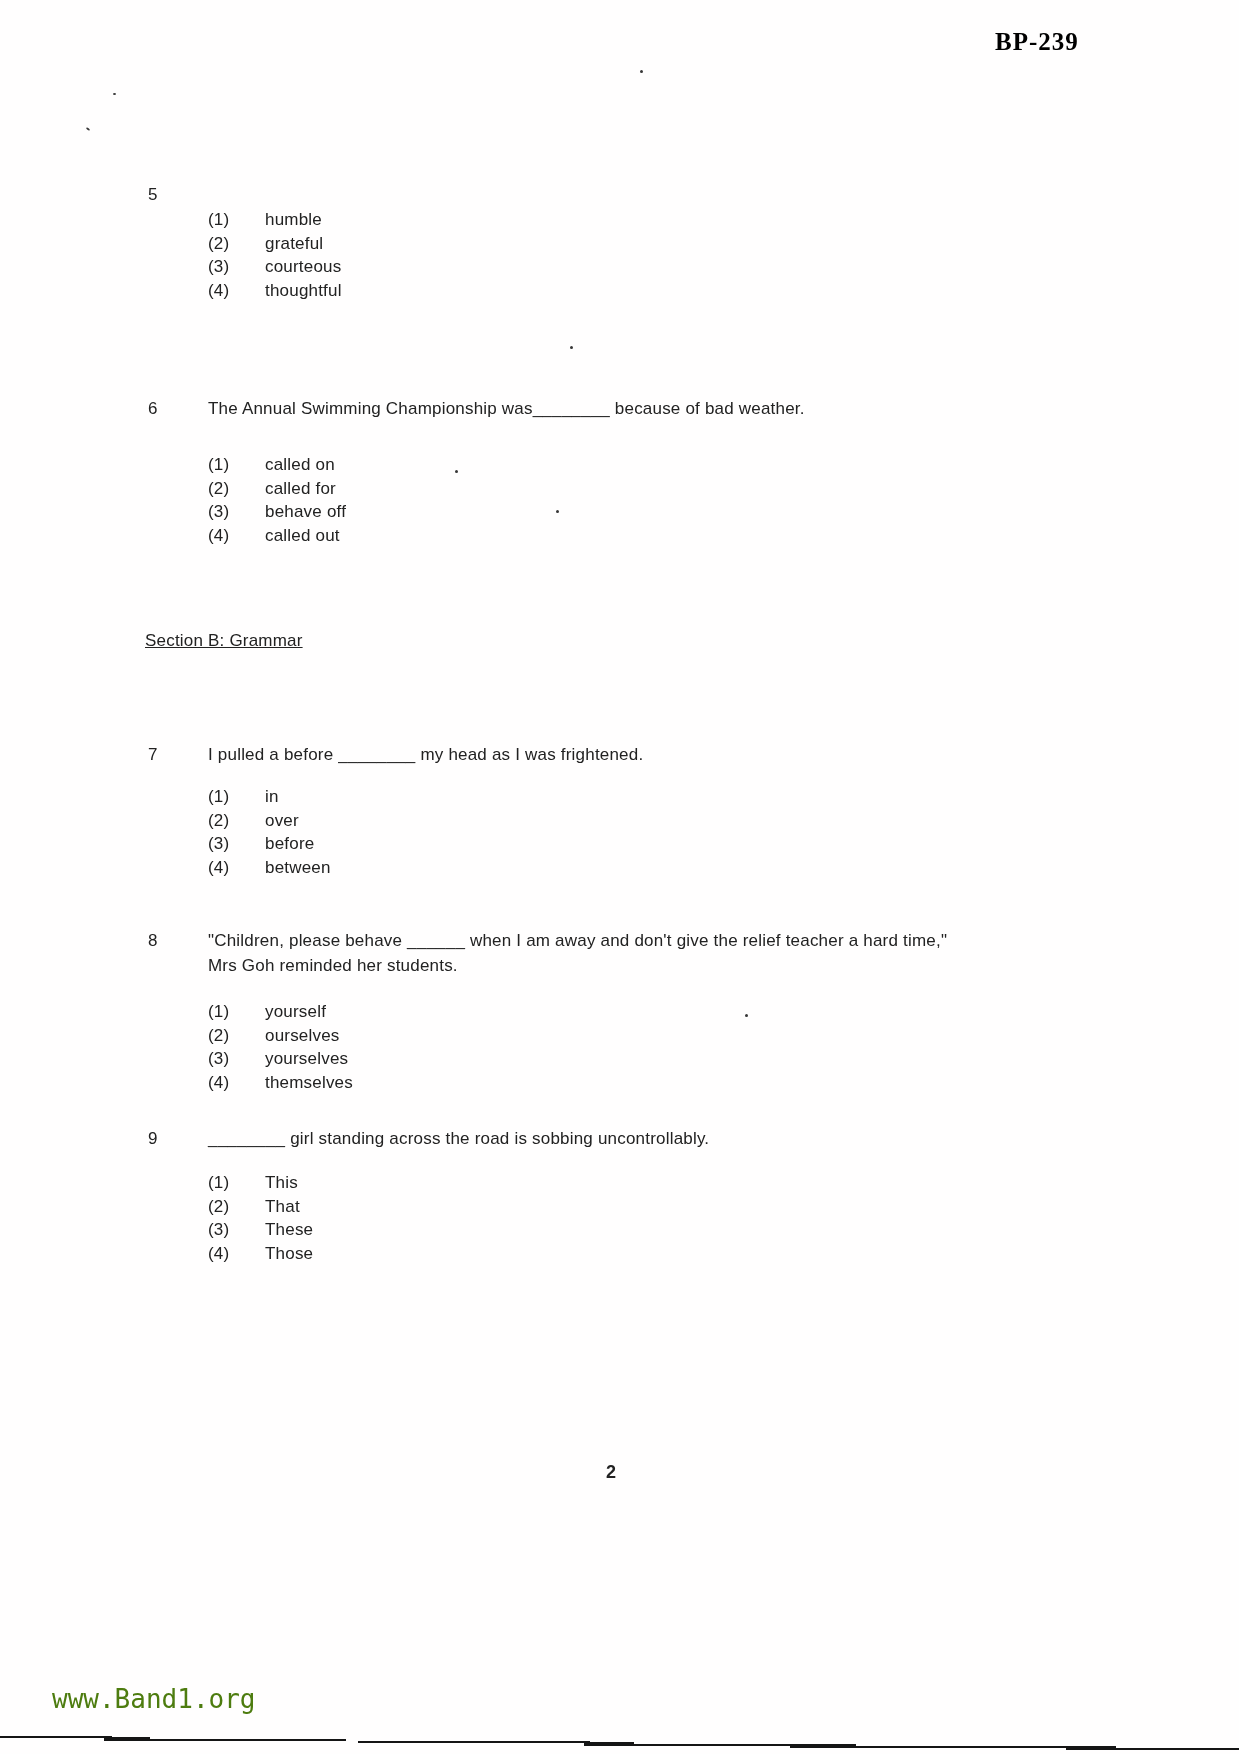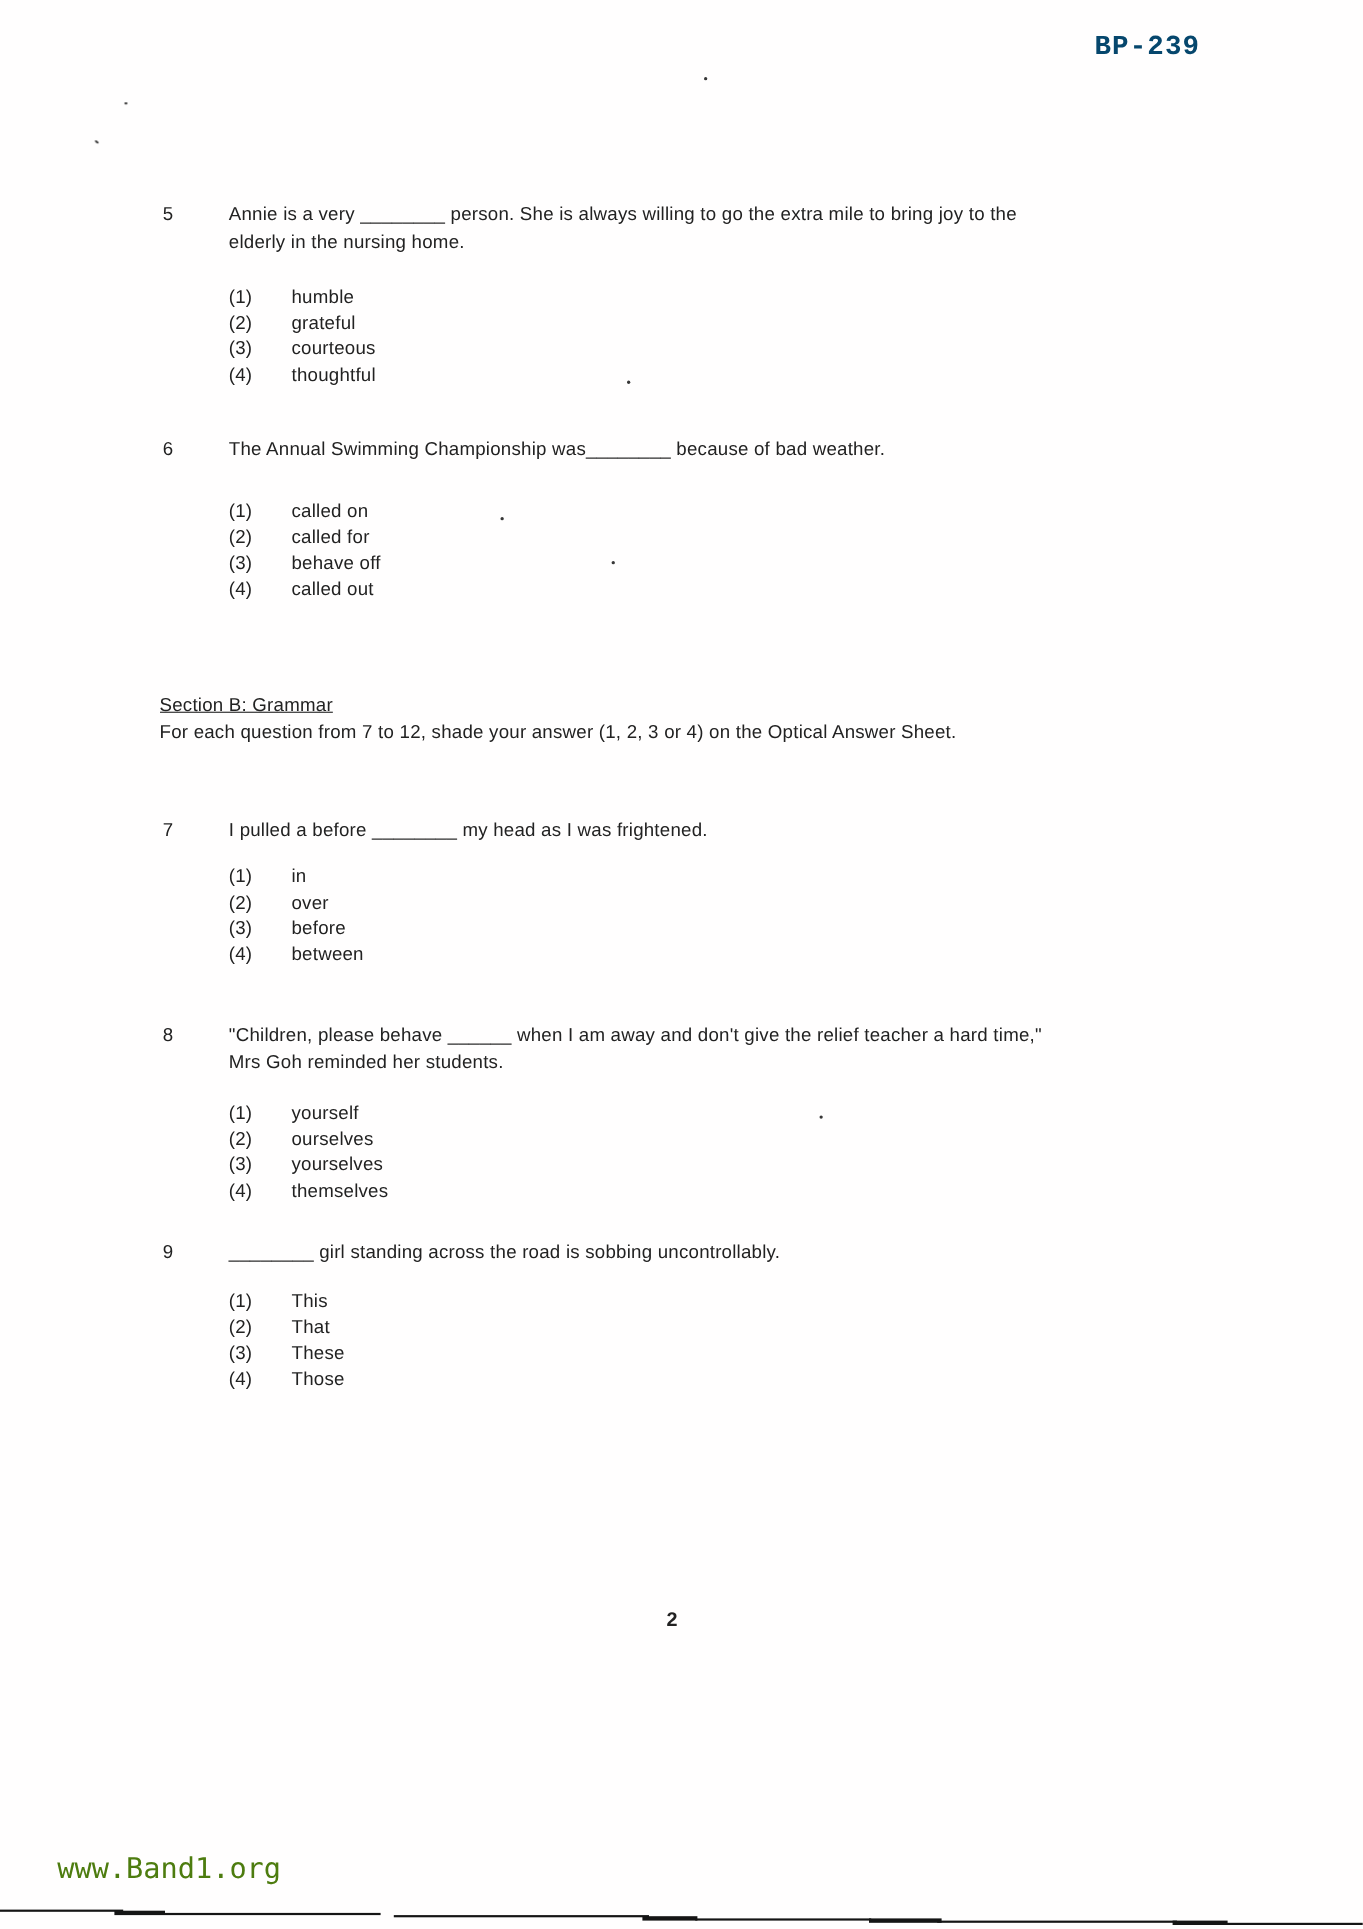--- a/index.html
+++ b/index.html
@@ -7,22 +7,22 @@
     position:relative;
     width:1239px; height:1754px;
     background:#fffefe;
     overflow:hidden;
     font-family:"Liberation Sans", sans-serif;
     color:#262626;
   }
   .scan { filter: blur(0.3px) contrast(1.05); }
   .doc-code {
     position:absolute; top:28px; left:995px;
-    font-family:Liberation Mono, monospace;
-    font-size:25px; font-weight:bold; letter-spacing:1px; color:#0c4a6e;
+    font-family:Liberation Serif, serif;
+    font-size:25px; font-weight:bold; letter-spacing:1px; color:#000000;
   }
   .q {
     position:absolute; left:148px; display:flex;
     font-size:17px; letter-spacing:0.2px; line-height:25px;
   }
   .qnum { width:60px; flex:0 0 60px; }
   .qbody { width:770px; }
   .qtext { white-space:normal; }
   .opts { }
   .opt { display:flex; line-height:23.5px; }
@@ -52,21 +52,20 @@
 
 <div class="page">
 
   <div class="scan">
 
     <div class="doc-code">BP-239</div>
 
     <div class="q" style="top:182px">
       <div class="qnum">5</div>
       <div class="qbody">
-        <div class="qtext">Annie is a very ________ person. She is always willing to go the extra mile to bring joy to the elderly in the nursing home.</div>
         <div class="opts" style="margin-top:26px">
           <div class="opt">
             <span class="onum">(1)</span>
             <span class="otext">humble</span>
           </div>
           <div class="opt">
             <span class="onum">(2)</span>
             <span class="otext">grateful</span>
           </div>
           <div class="opt">
@@ -101,21 +100,20 @@
           <div class="opt">
             <span class="onum">(4)</span>
             <span class="otext">called out</span>
           </div>
         </div>
       </div>
     </div>
 
     <div class="section-block">
       <div class="section-title">Section B: Grammar</div>
-      <div class="section-instructions">For each question from 7 to 12, shade your answer (1, 2, 3 or 4) on the Optical Answer Sheet.</div>
     </div>
 
     <div class="q" style="top:742px">
       <div class="qnum">7</div>
       <div class="qbody">
         <div class="qtext">I pulled a before ________ my head as I was frightened.</div>
         <div class="opts" style="margin-top:18px">
           <div class="opt">
             <span class="onum">(1)</span>
             <span class="otext">in</span>

